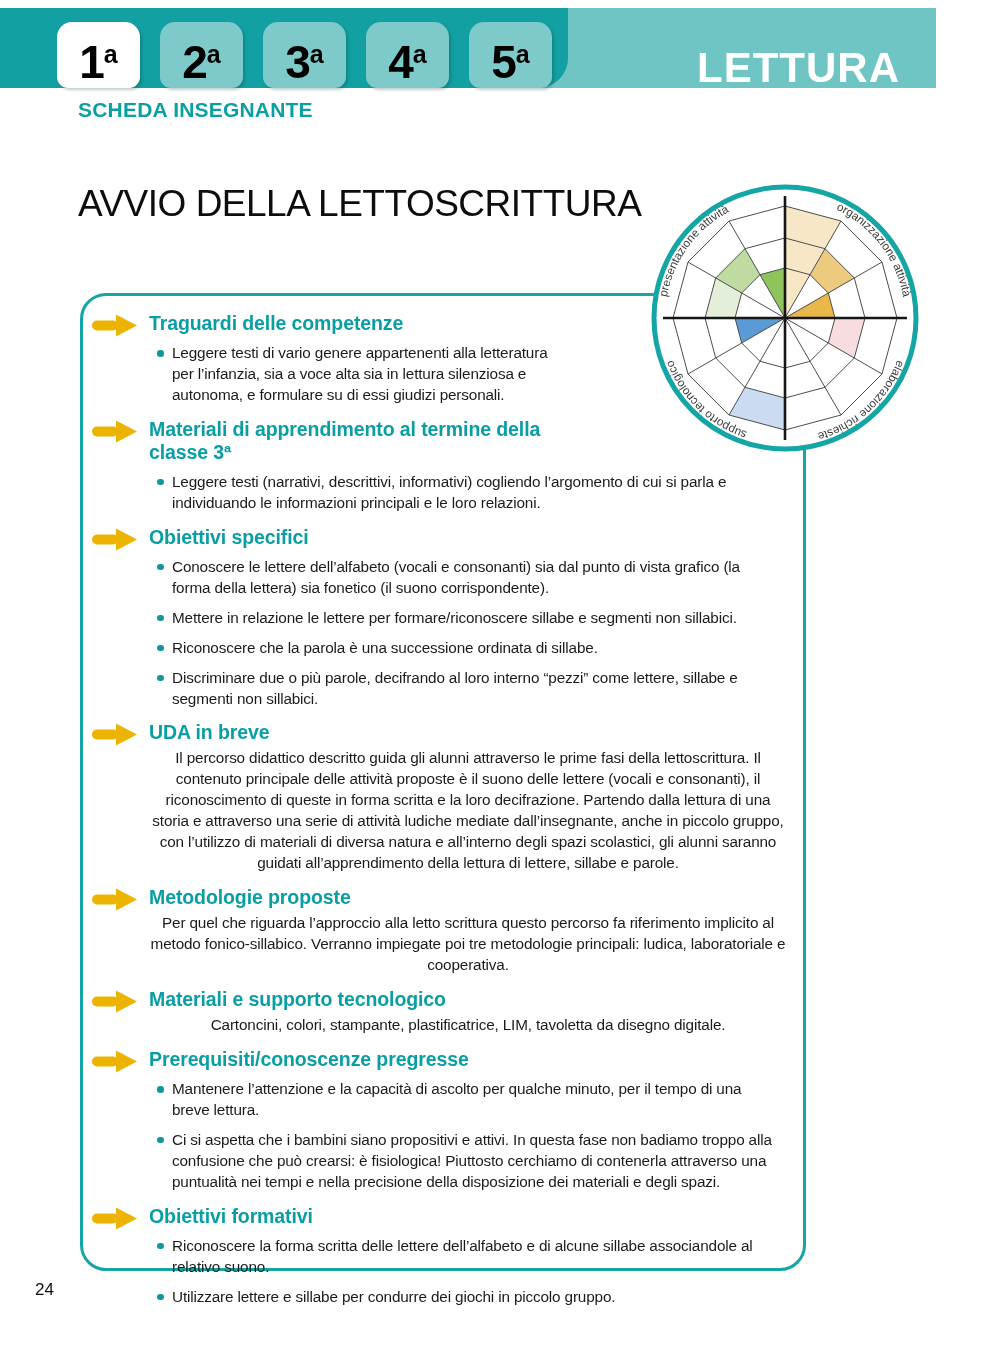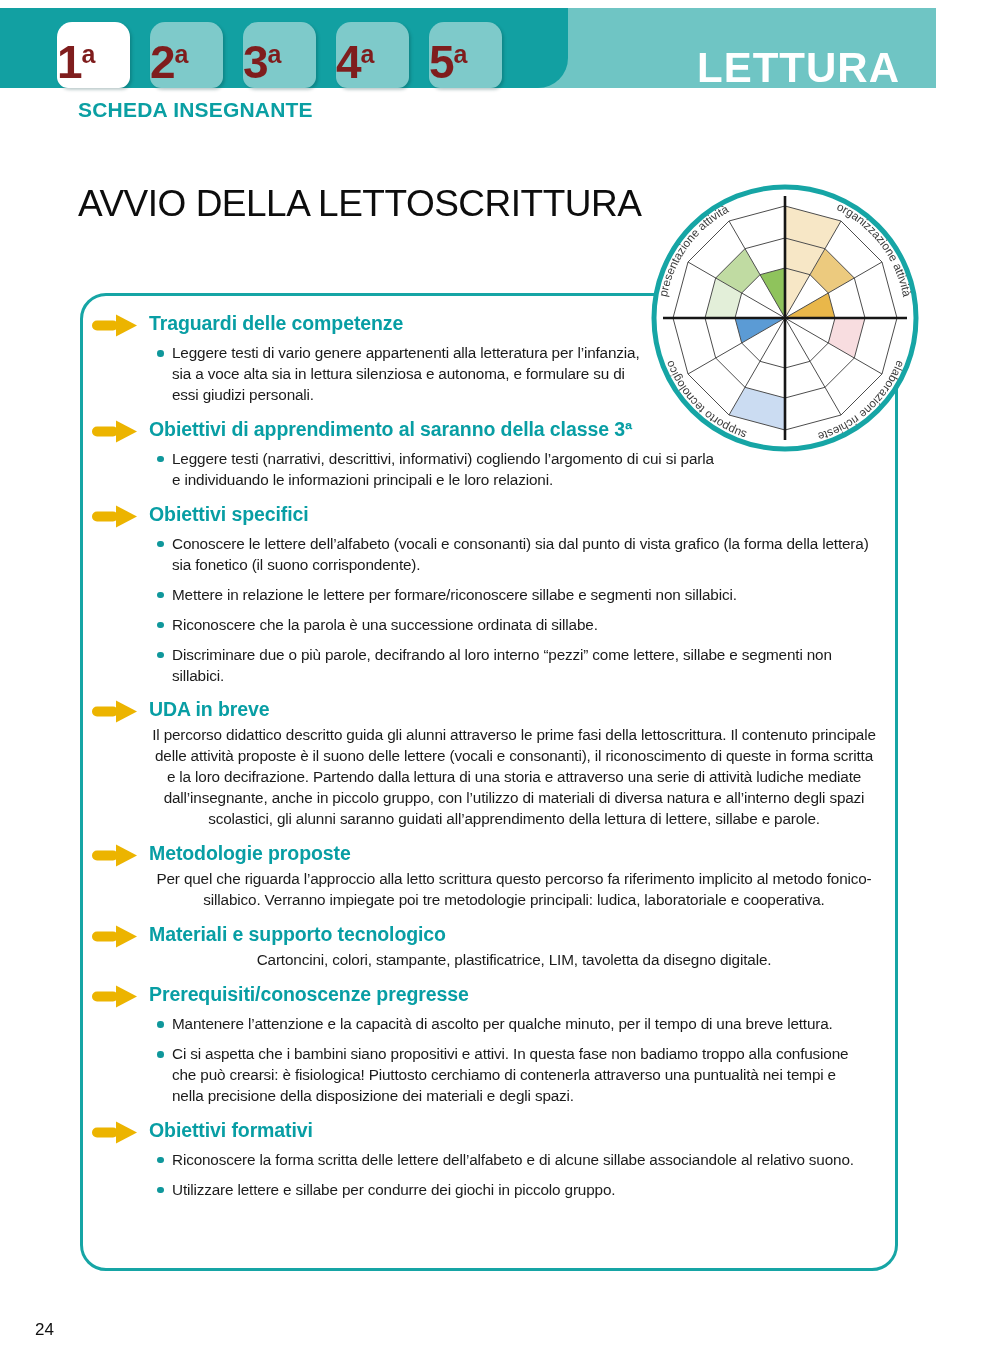--- a/index.html
+++ b/index.html
@@ -4,56 +4,56 @@
 <style>
   html,body{margin:0;padding:0;background:#fff;}
   .page{position:relative;width:1000px;height:1361px;background:#fff;overflow:hidden;
         font-family:"Liberation Sans",sans-serif;}
 
   
   .band-light{position:absolute;left:0;top:8px;width:936px;height:80px;background:#6fc5c4;}
   .band-dark{position:absolute;left:0;top:8px;width:568px;height:80px;background:#12a0a2;
              border-radius:0 0 30px 0;}
   .tabs{position:absolute;left:57px;top:22px;display:flex;gap:20px;}
-  .tab{width:73px;height:66px;border-radius:15px 15px 11px 11px;background:#7ecaca;
-       color:#7f1d1d;text-align:left;line-height:64px;
+  .tab{width:83px;height:66px;border-radius:15px 15px 11px 11px;background:#7ecaca;
+       color:#000000;text-align:center;line-height:64px;
        box-shadow:2px 2px 3px rgba(0,60,60,.25);}
   .tab.active{background:#ffffff;}
   .tab .num{font-size:46px;font-weight:bold;letter-spacing:-1px;}
   .tab .sup{font-size:25px;font-weight:bold;vertical-align:15px;}
   .lettura{position:absolute;top:44px;right:100px;font-size:42px;font-weight:bold;
            color:#fff;letter-spacing:1px;}
   .scheda{position:absolute;left:78px;top:98px;font-size:21px;font-weight:bold;
           color:#0a9fa3;letter-spacing:.2px;}
 
   
   .page-title{position:absolute;left:78px;top:183px;font-size:37px;font-weight:400;
               color:#0d0d0d;letter-spacing:-.5px;}
 
   
-  .content-box{position:absolute;left:80px;top:293px;width:818px;height:978px;
+  .content-box{position:absolute;left:80px;top:293px;width:726px;height:978px;
                box-sizing:border-box;border:3px solid #16a5a5;border-radius:26px;
                padding:16px 16px 0 66px;}
   .wheel-spacer{float:right;width:248px;height:168px;
                 shape-outside:circle(139px at 154px 6px);shape-margin:8px;}
   .section{position:relative;margin-bottom:12px;}
   .section h3{margin:0 0 4px;font-size:19.5px;color:#089ea4;letter-spacing:-.1px;}
   .arrow{position:absolute;left:-58px;top:2px;width:47px;height:23px;}
   .section p{margin:0;font-size:15.3px;line-height:1.37;color:#1b1b1b;letter-spacing:-.15px;text-align:center;}
   ul.bullets{margin:8px;padding:0;list-style:none;}
   .bullets li{position:relative;margin:0 0 9px;padding-left:15px;font-size:15.3px;
               line-height:1.37;color:#1b1b1b;letter-spacing:-.15px;}
   .bullets li::before{content:"";position:absolute;left:0;top:7px;width:6.5px;height:6.5px;
                       border-radius:50%;background:#0f979b;}
 
   
   .wheel{position:absolute;left:650px;top:183px;width:270px;height:270px;z-index:5;}
   .wheel text{font-family:"Liberation Sans",sans-serif;font-size:11.6px;fill:#3a3a3a;}
 
-  .page-num{position:absolute;left:35px;top:1320px;font-size:17px;color:#111;}
+  .page-num{position:absolute;left:35px;top:1280px;font-size:17px;color:#111;}
 </style>
 </head>
 <body>
 
 <div class="page">
 
   <div class="band-light"></div>
   <div class="band-dark"></div>
   <div class="tabs" id="tabs">
       <div class="tab active"><span class="num">1</span><span class="sup">a</span></div>
@@ -78,21 +78,21 @@
           <h3>Traguardi delle competenze</h3>
           <ul class="bullets">
             <li>Leggere testi di vario genere appartenenti alla letteratura per l’infanzia, sia a voce alta sia in lettura silenziosa e autonoma, e formulare su di essi giudizi personali.</li>
           </ul>
         </div>
         <div class="section">
           <svg class="arrow" viewBox="0 0 47 23">
             <rect x="1" y="6.5" width="26" height="10" rx="5" fill="#ecb400"></rect>
             <polygon points="25,0.5 46,11.5 25,22.5" fill="#ecb400"></polygon>
           </svg>
-          <h3>Obiettivi di apprendimento al saranno della classe 3ª</h3>
+          <h3>Materiali di apprendimento al termine della classe 3ª</h3>
           <ul class="bullets">
             <li>Leggere testi (narrativi, descrittivi, informativi) cogliendo l’argomento di cui si parla e individuando le informazioni principali e le loro relazioni.</li>
           </ul>
         </div>
         <div class="section">
           <svg class="arrow" viewBox="0 0 47 23">
             <rect x="1" y="6.5" width="26" height="10" rx="5" fill="#ecb400"></rect>
             <polygon points="25,0.5 46,11.5 25,22.5" fill="#ecb400"></polygon>
           </svg>
           <h3>Obiettivi specifici</h3>

